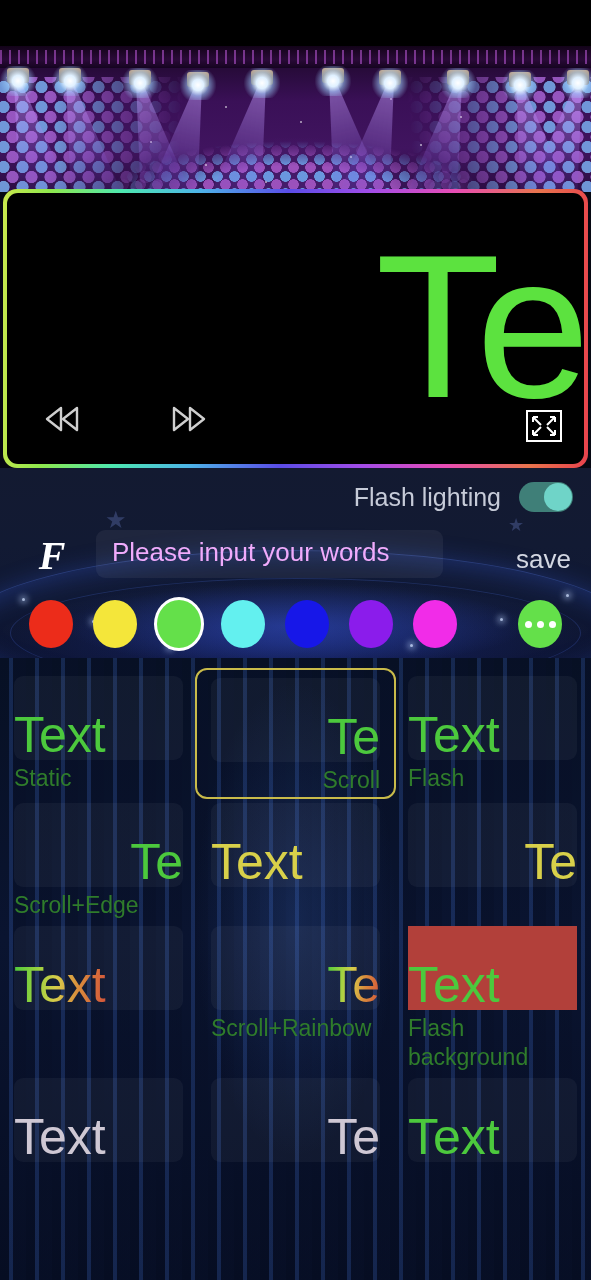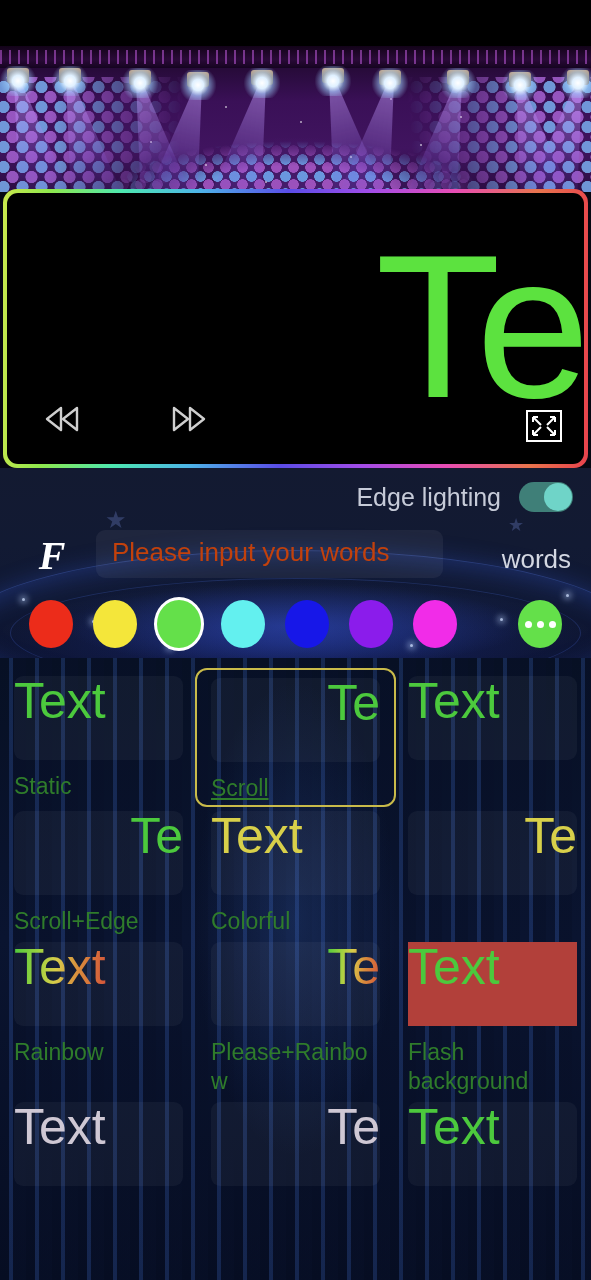--- a/index.html
+++ b/index.html
@@ -140,21 +140,21 @@
     position:absolute; left:33px; top:534px; width:38px; height:44px;
     color:#fff; font-family:"Liberation Serif", serif; font-style:italic;
     font-size:40px; line-height:44px; font-weight:700; text-align:center;
   }
   .input-box{
     position:absolute; left:96px; top:530px; width:347px; height:48px;
     background:rgba(255,255,255,.055); border-radius:9px;
     padding:6px 16px; overflow:hidden;
   }
   .input-box .ph{
-    color:#c2410c; font-size:26px; line-height:33px;
+    color:#f0abfc; font-size:26px; line-height:33px;
   }
   .save-btn{
     position:absolute; right:20px; top:544px;
     color:#d3d7e2; font-size:26px; cursor:pointer;
   }
 
   .swatches{
     position:absolute; left:0; top:598px; width:591px; height:52px;
     display:flex; align-items:center; padding:0 29px;
   }
@@ -189,31 +189,31 @@
     grid-template-columns:repeat(3,197px);
     padding:12px 0 0 0;
   }
   .cell{ position:relative; padding:6px 14px 0 14px; }
   .cell.sel{
     border:2px solid #c9bb4a; border-radius:12px;
     margin:-2px; padding:8px 14px 2px 14px;
   }
   .chip{
     height:84px; border-radius:9px; background:rgba(255,255,255,.045);
-    overflow:hidden; display:flex; align-items:flex-start;
+    overflow:hidden; display:flex; align-items:flex-end;
     font-size:50px; line-height:1; white-space:nowrap;
   }
   .chip.lead{ justify-content:flex-start; }
   .chip.trail{ justify-content:flex-end; }
   .chip.coolbg{ background:#b2403a; border-radius:0; justify-content:flex-start; }
   .label{
-    margin-top:12px; font-size:23px; line-height:29px; color:#2f7c2b;
+    margin-top:4px; font-size:23px; line-height:29px; color:#2f7c2b;
     word-break:break-word;
   }
-  .cell.sel .label{ text-align:left;text-decoration:underline; }
+  .cell.sel .label{ text-align:right; }
 
   .g-green{ color:#4cc93d; }
   .g-yellow{ color:#d8d04a; }
   .g-white{ color:#cfc8d4; }
   .g-rainbow{
     background:linear-gradient(95deg,#4cc93d 0%,#9bd23f 26%,#d8cc4a 46%,#d98a3c 70%,#d4543a 100%);
     -webkit-background-clip:text; background-clip:text; color:transparent;
   }
 </style>
 </head>
@@ -325,34 +325,34 @@
   <div class="starshape" style="left:105px;top:38px">★</div>
   <div class="starshape" style="left:508px;top:46px;font-size:18px">★</div>
   <div class="sparkle" style="left:22px;top:130px"></div>
   <div class="sparkle" style="left:92px;top:152px"></div>
   <div class="sparkle" style="left:168px;top:178px"></div>
   <div class="sparkle" style="left:410px;top:176px"></div>
   <div class="sparkle" style="left:500px;top:150px"></div>
   <div class="sparkle" style="left:566px;top:126px"></div>
 
   <div class="edge-row">
-    <span class="edge-label">Edge lighting</span>
+    <span class="edge-label">Flash lighting</span>
     <span class="toggle">
       <span class="knob"></span>
     </span>
   </div>
 </div>
 
 <div class="font-icon">F</div>
 
 <div class="input-box">
   <div class="ph">Please input your words</div>
 </div>
 
-<div class="save-btn">words</div>
+<div class="save-btn">save</div>
 
 <div class="swatches" id="swatches">
     <div class="sw" style="background: rgb(236, 44, 26);"></div>
     <div class="sw" style="background: rgb(244, 230, 58);"></div>
     <div class="sw sel" style="background: rgb(100, 224, 74);"></div>
     <div class="sw" style="background: rgb(99, 240, 239);"></div>
     <div class="sw" style="background: rgb(23, 23, 232);"></div>
     <div class="sw" style="background: rgb(139, 28, 235);"></div>
     <div class="sw" style="background: rgb(241, 44, 232);"></div>
     <div class="sw more" style="background: rgb(100, 224, 74);">
@@ -374,49 +374,48 @@
       <div class="cell sel">
         <div class="chip trail">
           <span class="g-green">Te</span>
         </div>
         <div class="label">Scroll</div>
       </div>
       <div class="cell">
         <div class="chip lead">
           <span class="g-green">Text</span>
         </div>
+        <div class="label">Flash</div>
       </div>
       <div class="cell">
         <div class="chip trail">
           <span class="g-green">Te</span>
         </div>
         <div class="label">Scroll+Edge</div>
       </div>
       <div class="cell">
         <div class="chip lead">
           <span class="g-yellow">Text</span>
         </div>
-        <div class="label">Colorful</div>
       </div>
       <div class="cell">
         <div class="chip trail">
           <span class="g-yellow">Te</span>
         </div>
       </div>
       <div class="cell">
         <div class="chip lead">
           <span class="g-rainbow">Text</span>
         </div>
-        <div class="label">Rainbow</div>
       </div>
       <div class="cell">
         <div class="chip trail">
           <span class="g-rainbow">Te</span>
         </div>
-        <div class="label">Please+Rainbow</div>
+        <div class="label">Scroll+Rainbow</div>
       </div>
       <div class="cell">
         <div class="chip lead coolbg">
           <span class="g-green">Text</span>
         </div>
         <div class="label">Flash background</div>
       </div>
       <div class="cell">
         <div class="chip lead">
           <span class="g-white">Text</span>

